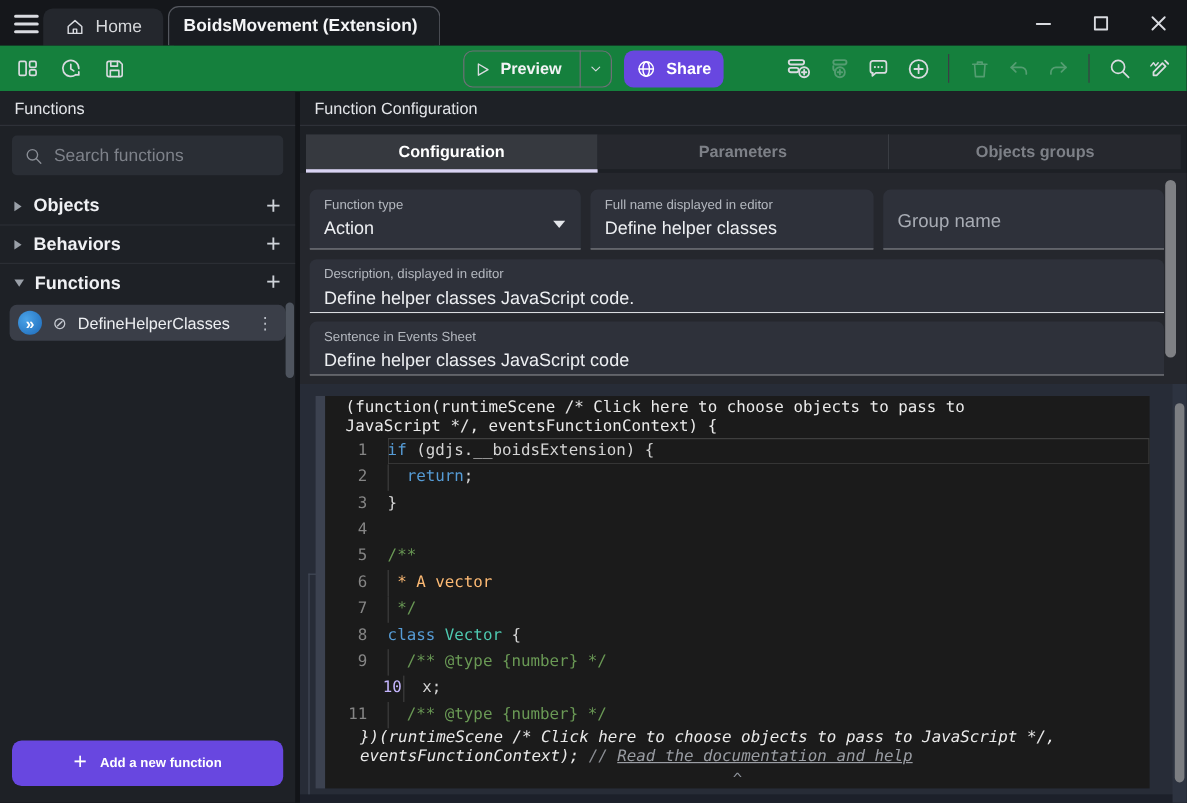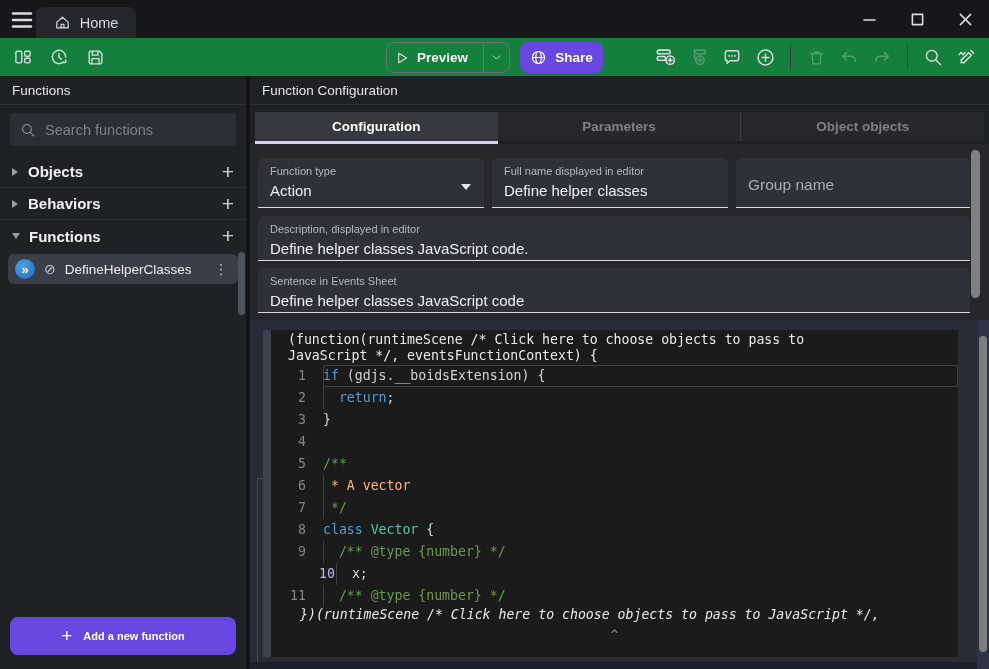--- a/index.html
+++ b/index.html
@@ -105,20 +105,26 @@
     <svg class="ico" width="22" height="18" viewBox="0 0 22 18">
         <path d="M2 2.5h18M2 9h18M2 15.5h18" stroke-width="2.6"></path>
       </svg>
   </div>
   <div class="tab-home">
     <svg class="ico" width="17" height="17" viewBox="0 0 24 24">
         <path d="M4 11.5 L12 4.5 L20 11.5 V19.5 H4 Z M10 19.5 v-5 h4 v5"></path>
       </svg>
     <span>Home</span>
   </div>
+  <div class="tab-active">
+    <span class="tab-label">BoidsMovement (Extension)</span>
+    <svg class="ico" width="13" height="13" viewBox="0 0 16 16">
+        <path d="M3 3 L13 13 M13 3 L3 13"></path>
+      </svg>
+  </div>
   <div class="win-controls">
     <div class="win-btn">
         <svg class="ico" width="13" height="13" viewBox="0 0 14 14">
           <path d="M1 7.5 h12"></path>
         </svg>
       </div>
     <div class="win-btn">
         <svg class="ico" width="13" height="13" viewBox="0 0 14 14">
           <rect x="1.5" y="1.5" width="11" height="11"></rect>
         </svg>
@@ -285,21 +291,21 @@
     <span class="lbl">Add a new function</span>
   </div>
 </div>
 
 <div class="main">
   <div class="panel-header">Function Configuration</div>
 
   <div class="tabbar">
     <div class="tab active">Configuration</div>
     <div class="tab">Parameters</div>
-    <div class="tab">Object objects</div>
+    <div class="tab">Objects groups</div>
   </div>
 
   <div class="config">
     <div class="field f-type">
       <div class="f-label">Function type</div>
       <div class="f-value">Action</div>
       <span class="dd-caret"></span>
     </div>
     <div class="field f-name">
       <div class="f-label">Full name displayed in editor</div>
@@ -365,21 +371,21 @@
           </div>
           <div class="code-line">
             <span class="ln" style="color: #c4b5fd; padding-left: 48px;">10</span>
             <span class="lc guide"><span style="color: rgb(212, 212, 212);">  x;</span></span>
           </div>
           <div class="code-line">
             <span class="ln" style="color: rgb(133, 133, 133);">11</span>
             <span class="lc guide"><span style="color: rgb(212, 212, 212);">  </span><span style="color: rgb(106, 153, 85);">/** @type {number} */</span></span>
           </div>
         </div>
-      <div class="code-foot"><div>})(runtimeScene /* Click here to choose objects to pass to JavaScript */,</div></div>
+      <div class="code-foot"><div>})(runtimeScene /* Click here to choose objects to pass to JavaScript */,</div><div><span>eventsFunctionContext); </span><span class="slashes">// </span><a class="doc-link">Read the documentation and help</a></div></div>
       <div class="collapse-caret">^</div>
     </div>
 
     <div class="ev-scroll-track">
       <div class="ev-scroll-thumb"></div>
     </div>
     <div class="ev-bottom-band"></div>
   </div>
 </div>
 

